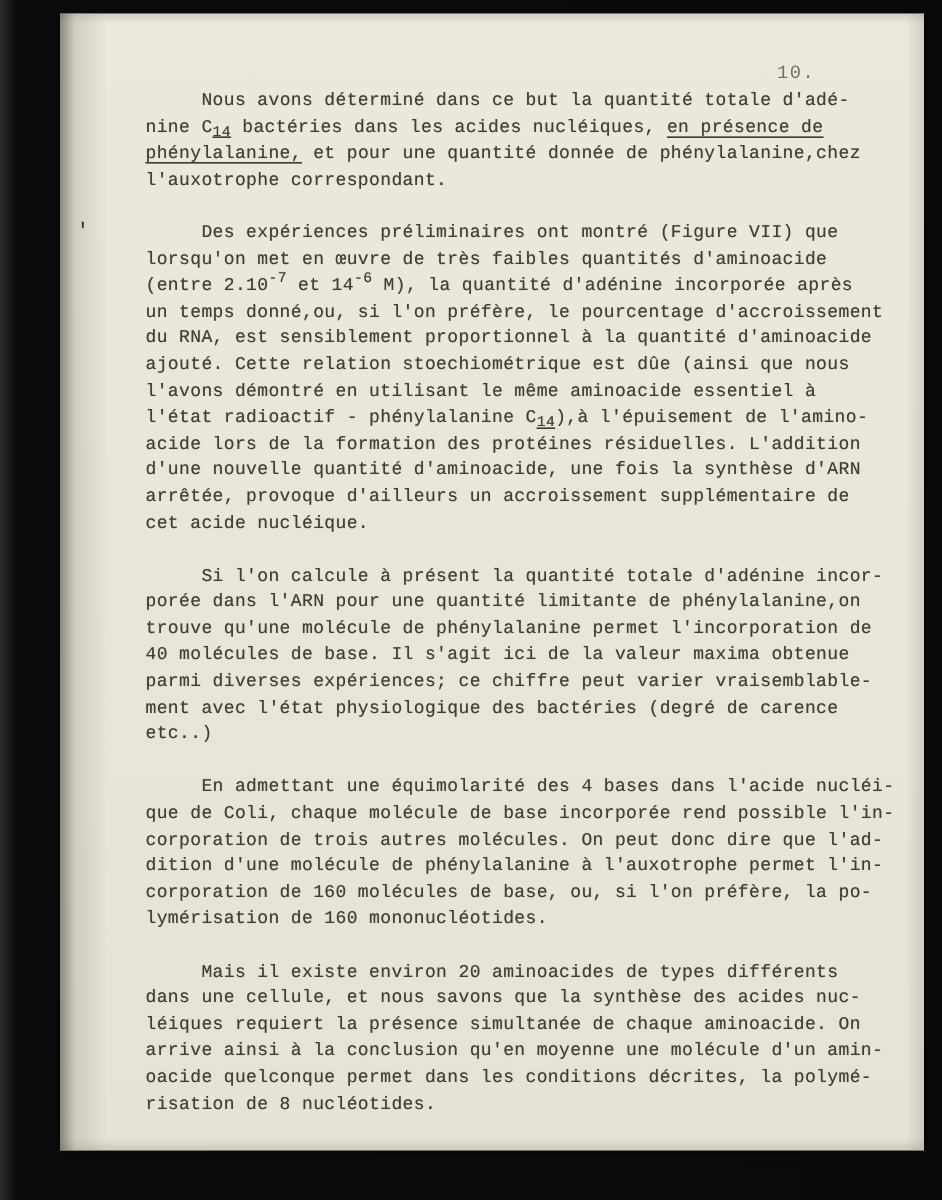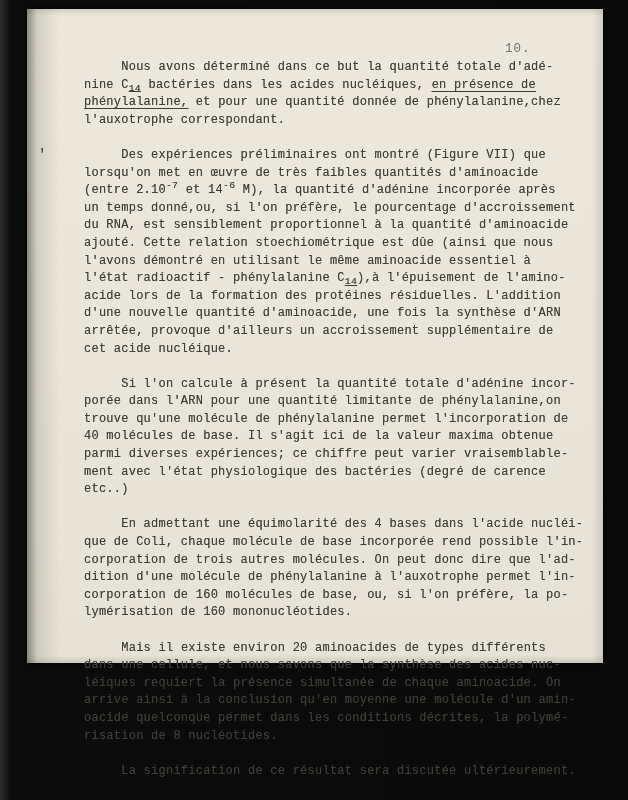--- a/index.html
+++ b/index.html
@@ -9,24 +9,24 @@
   body {
     width: 628px;
     height: 800px;
     position: relative;
     overflow: hidden;
     background: linear-gradient(90deg, #2e2e2e 0px, #0c0c0d 10px, #0a0a0b 100%);
     font-family: "Liberation Mono", "DejaVu Sans Mono", monospace;
   }
   .paper {
     position: absolute;
-    left: 27px;
+    left: 40px;
     top: 9px;
     width: 576px;
-    height: 654px;
+    height: 758px;
     background:
       linear-gradient(90deg, rgba(62,59,52,0.55) 0px, rgba(150,146,134,0.30) 10px, rgba(233,229,218,0) 32px),
       linear-gradient(270deg, rgba(118,114,102,0.22) 0px, rgba(233,229,218,0) 12px),
       linear-gradient(180deg, rgba(90,88,80,0.18) 0px, rgba(233,229,218,0) 7px),
       linear-gradient(0deg, rgba(100,96,86,0.20) 0px, rgba(233,229,218,0) 8px),
       linear-gradient(180deg, #ece8dc 0%, #e9e5d9 55%, #e6e2d5 100%);
     box-shadow: 0 0 6px rgba(0,0,0,0.8);
   }
   .page-number {
     position: absolute;
@@ -110,15 +110,14 @@
 corporation de trois autres molécules. On peut donc dire que l'ad-
 dition d'une molécule de phénylalanine à l'auxotrophe permet l'in-
 corporation de 160 molécules de base, ou, si l'on préfère, la po-
 lymérisation de 160 mononucléotides.</span></p>
       <p class="para"><span>     Mais il existe environ 20 aminoacides de types différents
 dans une cellule, et nous savons que la synthèse des acides nuc-
 léiques requiert la présence simultanée de chaque aminoacide. On
 arrive ainsi à la conclusion qu'en moyenne une molécule d'un amin-
 oacide quelconque permet dans les conditions décrites, la polymé-
 risation de 8 nucléotides.</span></p>
-      <p class="para"><span>     La signification de ce résultat sera discutée ultérieurement.</span></p>
     </div>
 </div>
 
 </body></html>

